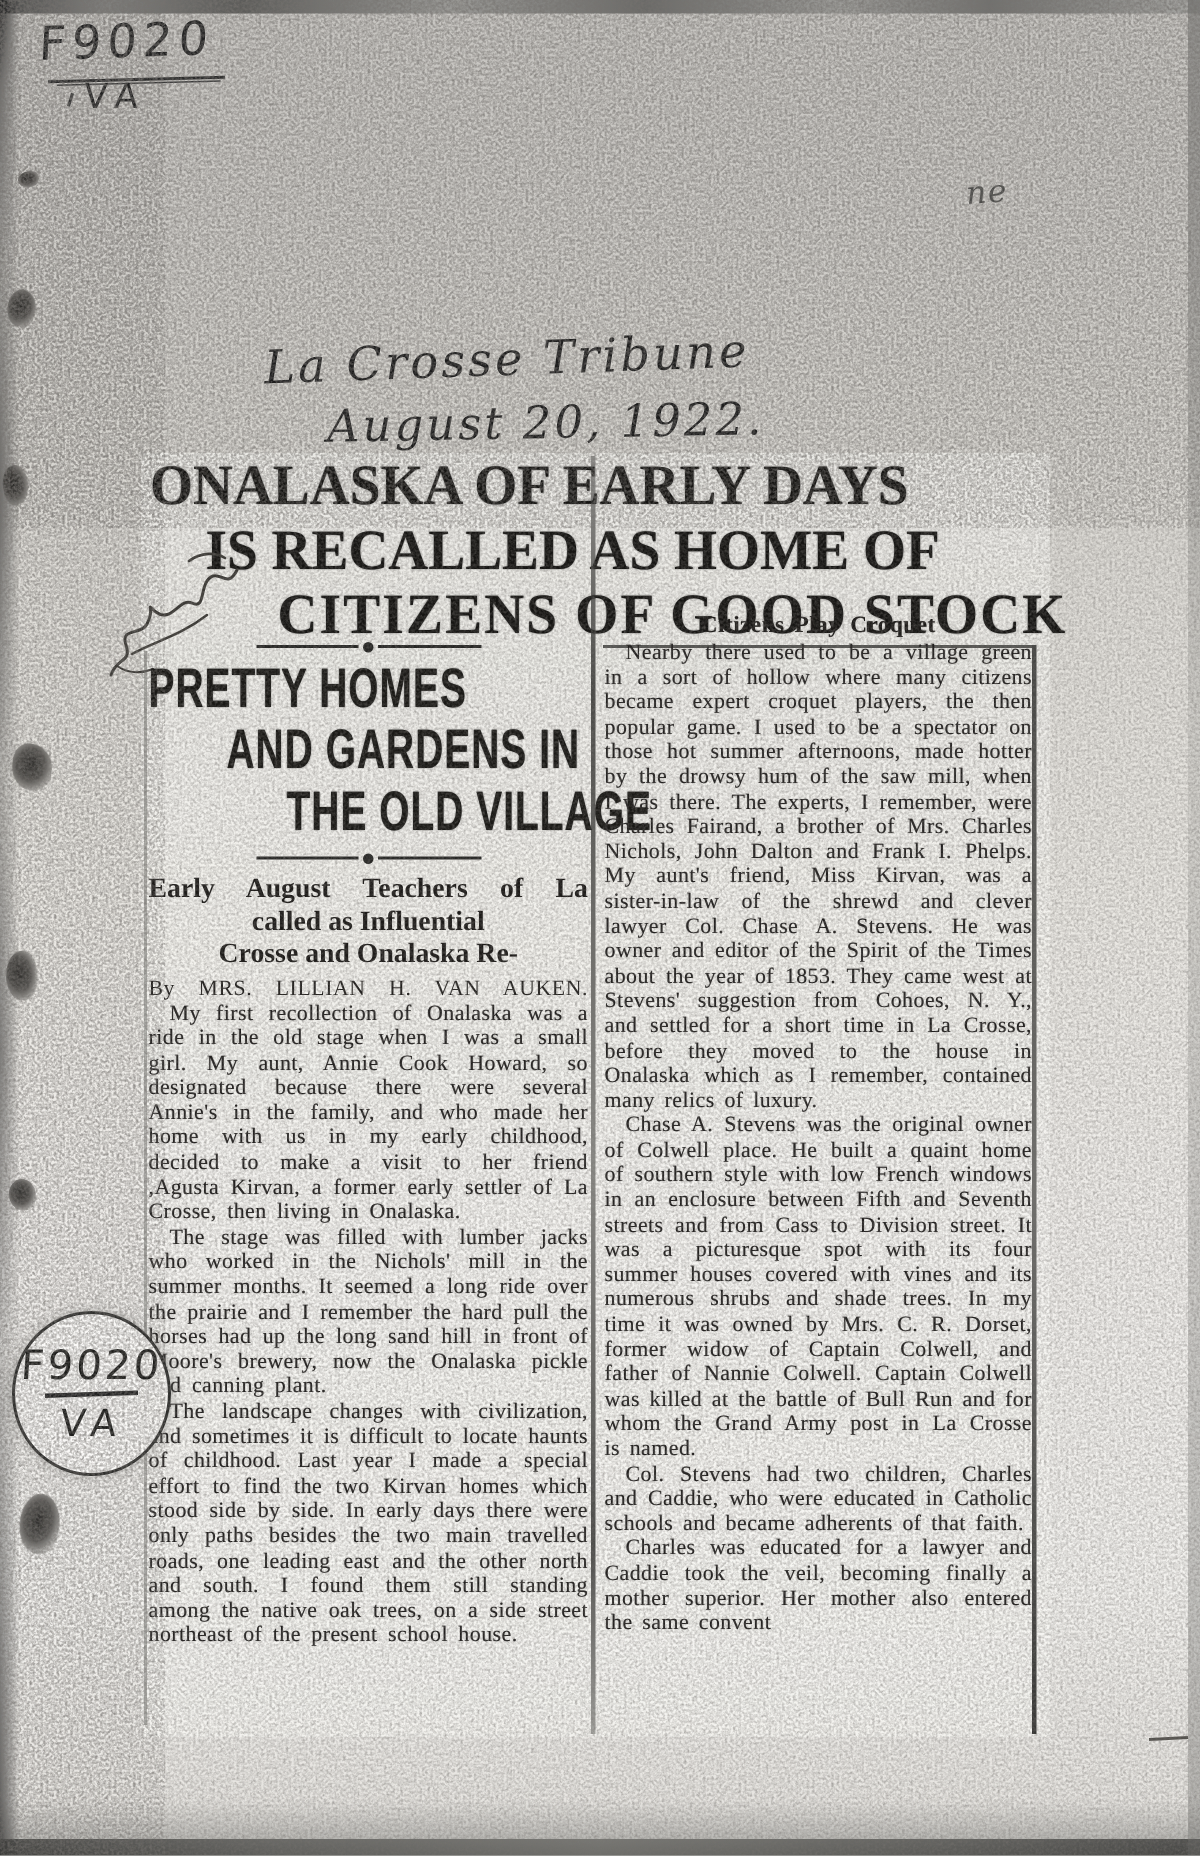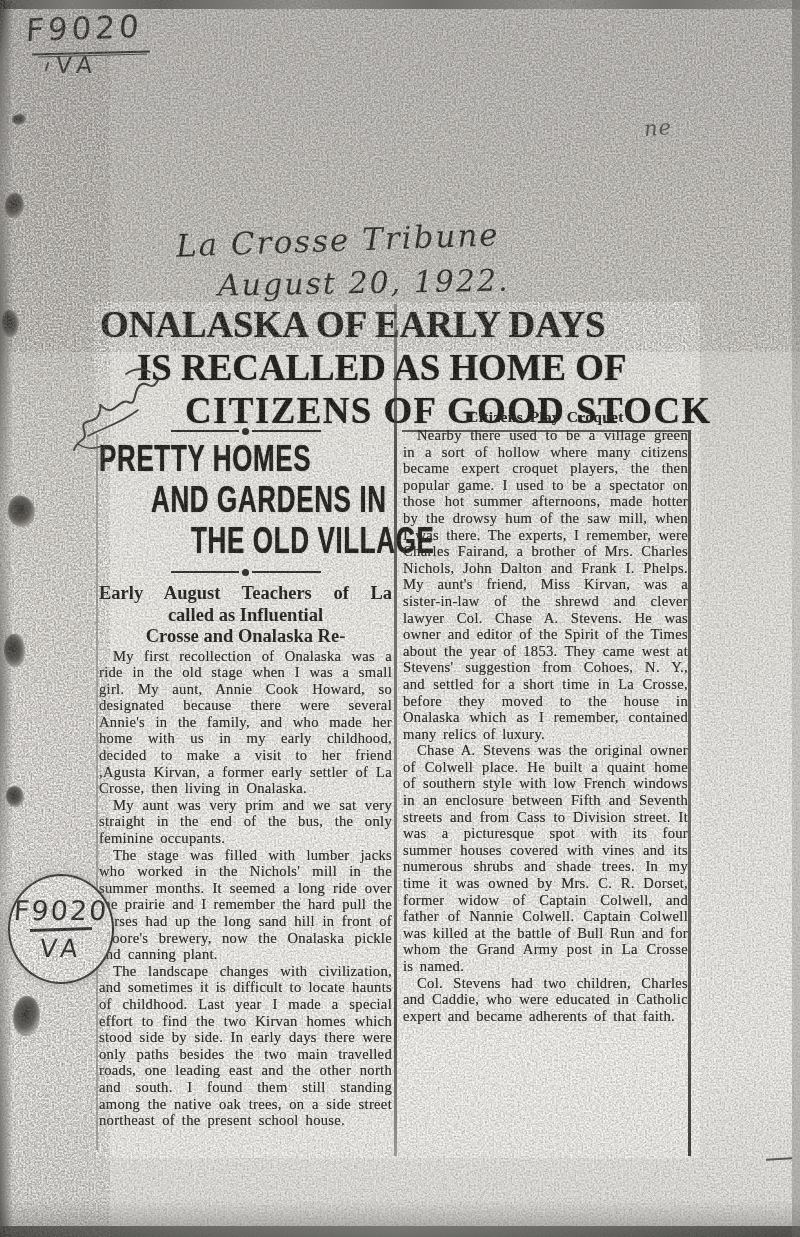--- a/index.html
+++ b/index.html
@@ -161,31 +161,32 @@
         <span class="bar"></span>
         <span class="dot"></span>
         <span class="bar"></span>
         <span class="tip"></span>
     </div>
     <div class="subhead">
       <div class="sh-justify">Early August Teachers of La</div>
       <div class="sh-center">called as Influential</div>
       <div class="sh-center">Crosse and Onalaska Re-</div>
     </div>
+    <div class="byline">By MRS. LILLIAN H. VAN AUKEN.</div>
     <p class="para">My first recollection of Onalaska was a ride in the old stage when I was a small girl.  My aunt, Annie Cook Howard, so designated because there were several Annie's in the family, and who made her home with us in my early childhood, decided to make a visit to her friend ,Agusta Kirvan, a former early settler of La Crosse, then living in Onalaska.</p>
-    <p class="para">My aunt was very prim and we sat very straight in the end of the bus, the only feminine occupants.</p>
     <p class="para">The stage was filled with lumber jacks who worked in the Nichols' mill in the summer months. It seemed a long ride over the prairie and I remember the hard pull the horses had up the long sand hill in front of Moore's brewery, now the Onalaska pickle and canning plant.</p>
     <p class="para">The landscape changes with civilization, and sometimes it is difficult to locate haunts of childhood. Last year I made a special effort to find the two Kirvan homes  which stood side by side.  In early days there were only paths besides the two main travelled roads, one leading east and the other north  and south.  I found them still standing among the native oak trees, on a side street  northeast  of  the  present school house.</p>
   </div>
 
   <div class="col col-right">
     <div class="para rc-subhead">Citizens Play Croquet</div>
     <p class="para">Nearby there used to be a village green in a sort of  hollow  where many citizens became expert croquet players, the then popular game.  I used to be a spectator on those hot summer afternoons, made hotter by the drowsy hum of the saw  mill, when I was there.  The experts, I remember, were Charles Fairand, a brother of  Mrs.  Charles  Nichols, John Dalton and Frank I. Phelps. My aunt's friend, Miss Kirvan, was a sister-in-law of the shrewd and clever lawyer Col. Chase  A. Stevens.  He was owner and editor of the Spirit of the Times about the year of 1853.  They came west at Stevens' suggestion from Cohoes, N. Y., and settled for a short time in La Crosse, before they moved to the house in Onalaska which as I remember, contained many relics of luxury.</p>
     <p class="para">Chase A. Stevens was the original owner of Colwell place.  He built a quaint home of southern style with low French windows in an enclosure between Fifth and Seventh streets and from Cass to Division street.  It was a picturesque spot with its four summer houses covered with vines and its numerous shrubs and shade trees.  In my time it was owned by Mrs. C. R. Dorset, former widow of Captain Colwell, and father of Nannie Colwell.  Captain Colwell  was killed at the battle of Bull Run and for whom the Grand Army post in La Crosse is named.</p>
-    <p class="para">Col. Stevens had two  children, Charles and Caddie, who were educated in Catholic expert and  became adherents of that faith.</p>
+    <p class="para">Col. Stevens had two  children, Charles and Caddie, who were educated in Catholic schools and  became adherents of that faith.</p>
+    <p class="para">Charles was educated for a lawyer and Caddie took the veil, becoming finally a mother superior.  Her mother also entered the same convent</p>
   </div>
 
   <div class="circle-code">
     <div class="cc-top">F9020</div>
     <div class="cc-bar"></div>
     <div class="cc-bottom">VA</div>
   </div>
 
   <div class="blob" style="left:12px;top:114px;width:14px;height:11px;border-radius:60% 40% 55% 45%;"></div>
   <div class="blob" style="left:5px;top:193px;width:19px;height:25px;border-radius:45% 60% 40% 55%;transform:rotate(14deg);"></div>

